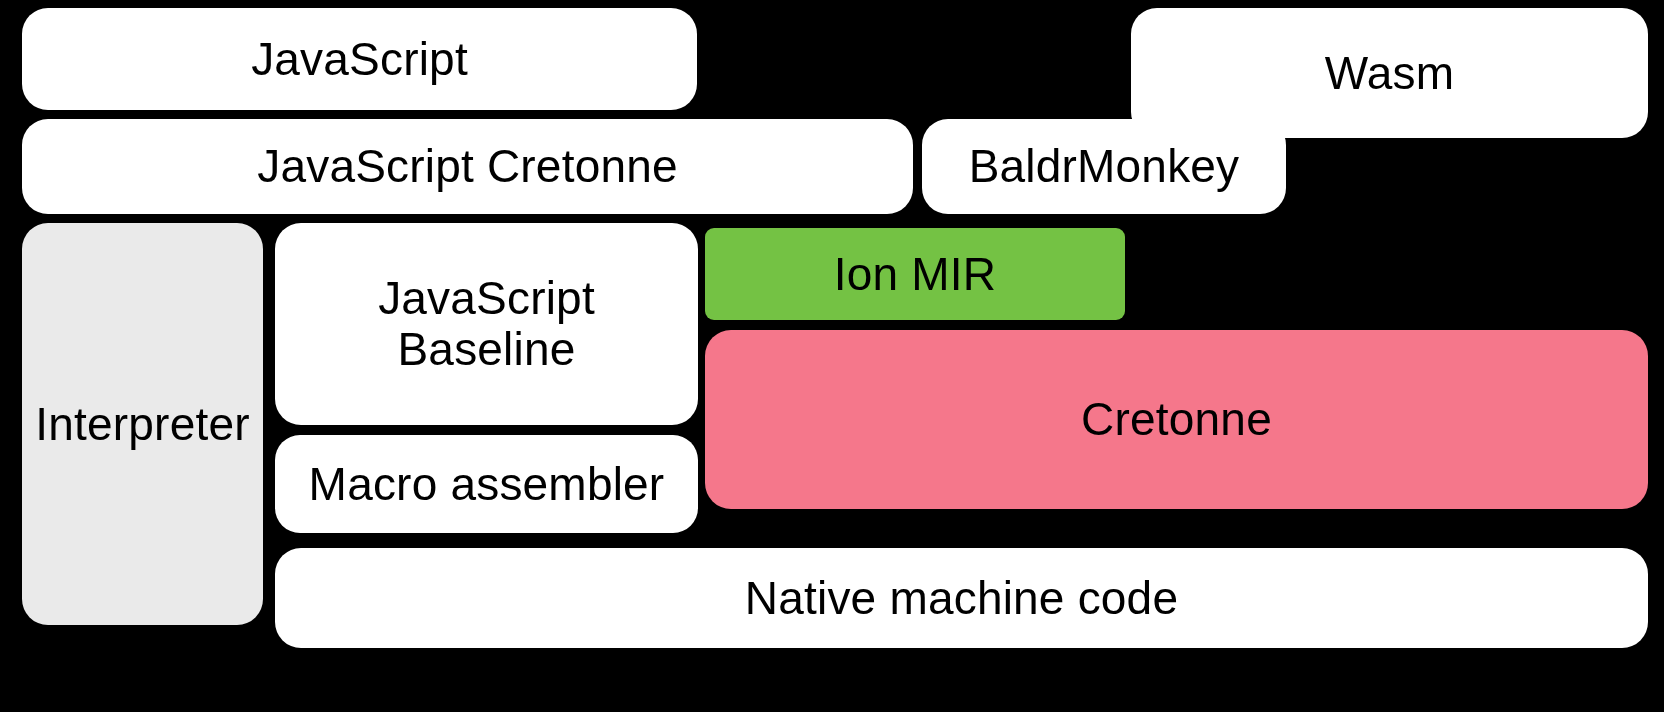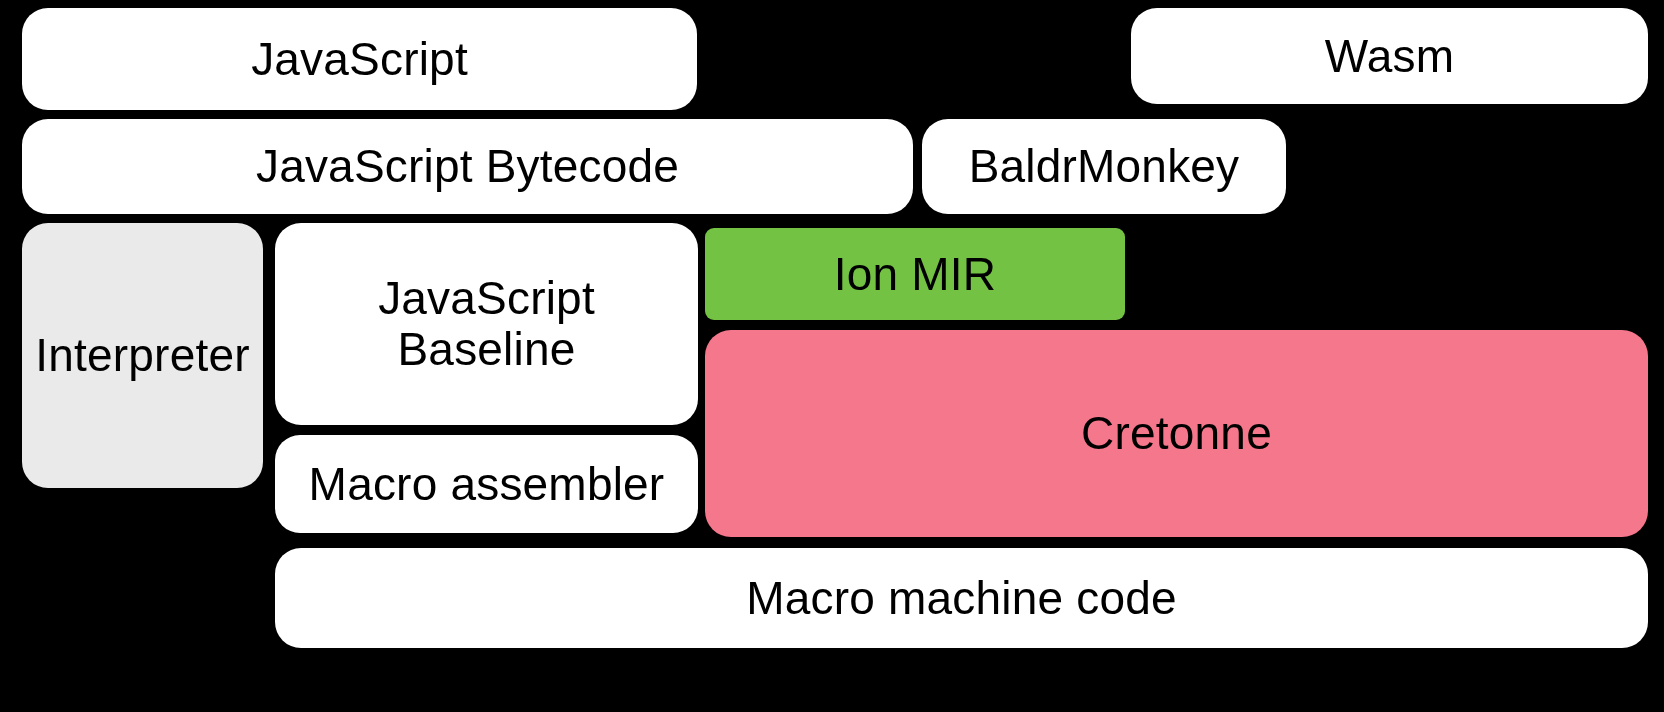--- a/index.html
+++ b/index.html
@@ -36,53 +36,53 @@
     padding: 16px 10px;
   }
   .fill-white  { background: #FFFFFF; }
   .fill-gray   { background: #EAEAEA; }
   .fill-green  { background: #74C244; }
   .fill-pink   { background: #F5778B; }
 
   
   #node-javascript        { left: 22px;  top: 8px;   width: 675px; height: 102px; }
   #node-asmjs             { left: 705px; top: 8px;   width: 417px; height: 102px; }
-  #node-wasm              { left: 1131px;top: 8px;   width: 517px; height: 96px; text-align: center; }
+  #node-wasm              { left: 1131px;top: 8px;   width: 517px; height: 130px; text-align: center; }
   
   #node-js-bytecode       { left: 22px;  top: 119px; width: 891px; height: 95px; }
   #node-baldrmonkey       { left: 922px; top: 119px; width: 364px; height: 95px; }
   
-  #node-interpreter       { left: 22px;  top: 223px; width: 241px; height: 265px; }
+  #node-interpreter       { left: 22px;  top: 223px; width: 241px; height: 402px; }
   #node-js-baseline       { left: 275px; top: 223px; width: 423px; height: 202px; }
   #node-ion-mir           { left: 705px; top: 228px; width: 420px; height: 92px; border-radius: 9px; }
-  #node-cretonne          { left: 705px; top: 330px; width: 943px; height: 207px; }
+  #node-cretonne          { left: 705px; top: 330px; width: 943px; height: 179px; }
   #node-macro-assembler   { left: 275px; top: 435px; width: 423px; height: 98px; border-radius: 25px; }
   
   #node-native-code       { left: 275px; top: 548px; width: 1373px; height: 100px; }
 </style>
 </head>
 <body>
 
 <div id="stack-diagram">
 
   <div class="node fill-white" id="node-javascript">JavaScript</div>
 
 
   <div class="node fill-white" id="node-wasm">Wasm</div>
 
-  <div class="node fill-white" id="node-js-bytecode">JavaScript Bytecode</div>
+  <div class="node fill-white" id="node-js-bytecode">JavaScript Cretonne</div>
 
   <div class="node fill-white" id="node-baldrmonkey">BaldrMonkey</div>
 
   <div class="node fill-gray" id="node-interpreter">Interpreter</div>
 
   <div class="node fill-white" id="node-js-baseline">JavaScript
 Baseline</div>
 
   <div class="node fill-green" id="node-ion-mir">Ion MIR</div>
 
   <div class="node fill-pink" id="node-cretonne">Cretonne</div>
 
   <div class="node fill-white" id="node-macro-assembler">Macro assembler</div>
 
-  <div class="node fill-white" id="node-native-code">Macro machine code</div>
+  <div class="node fill-white" id="node-native-code">Native machine code</div>
 
 </div>
 
 </body></html>

